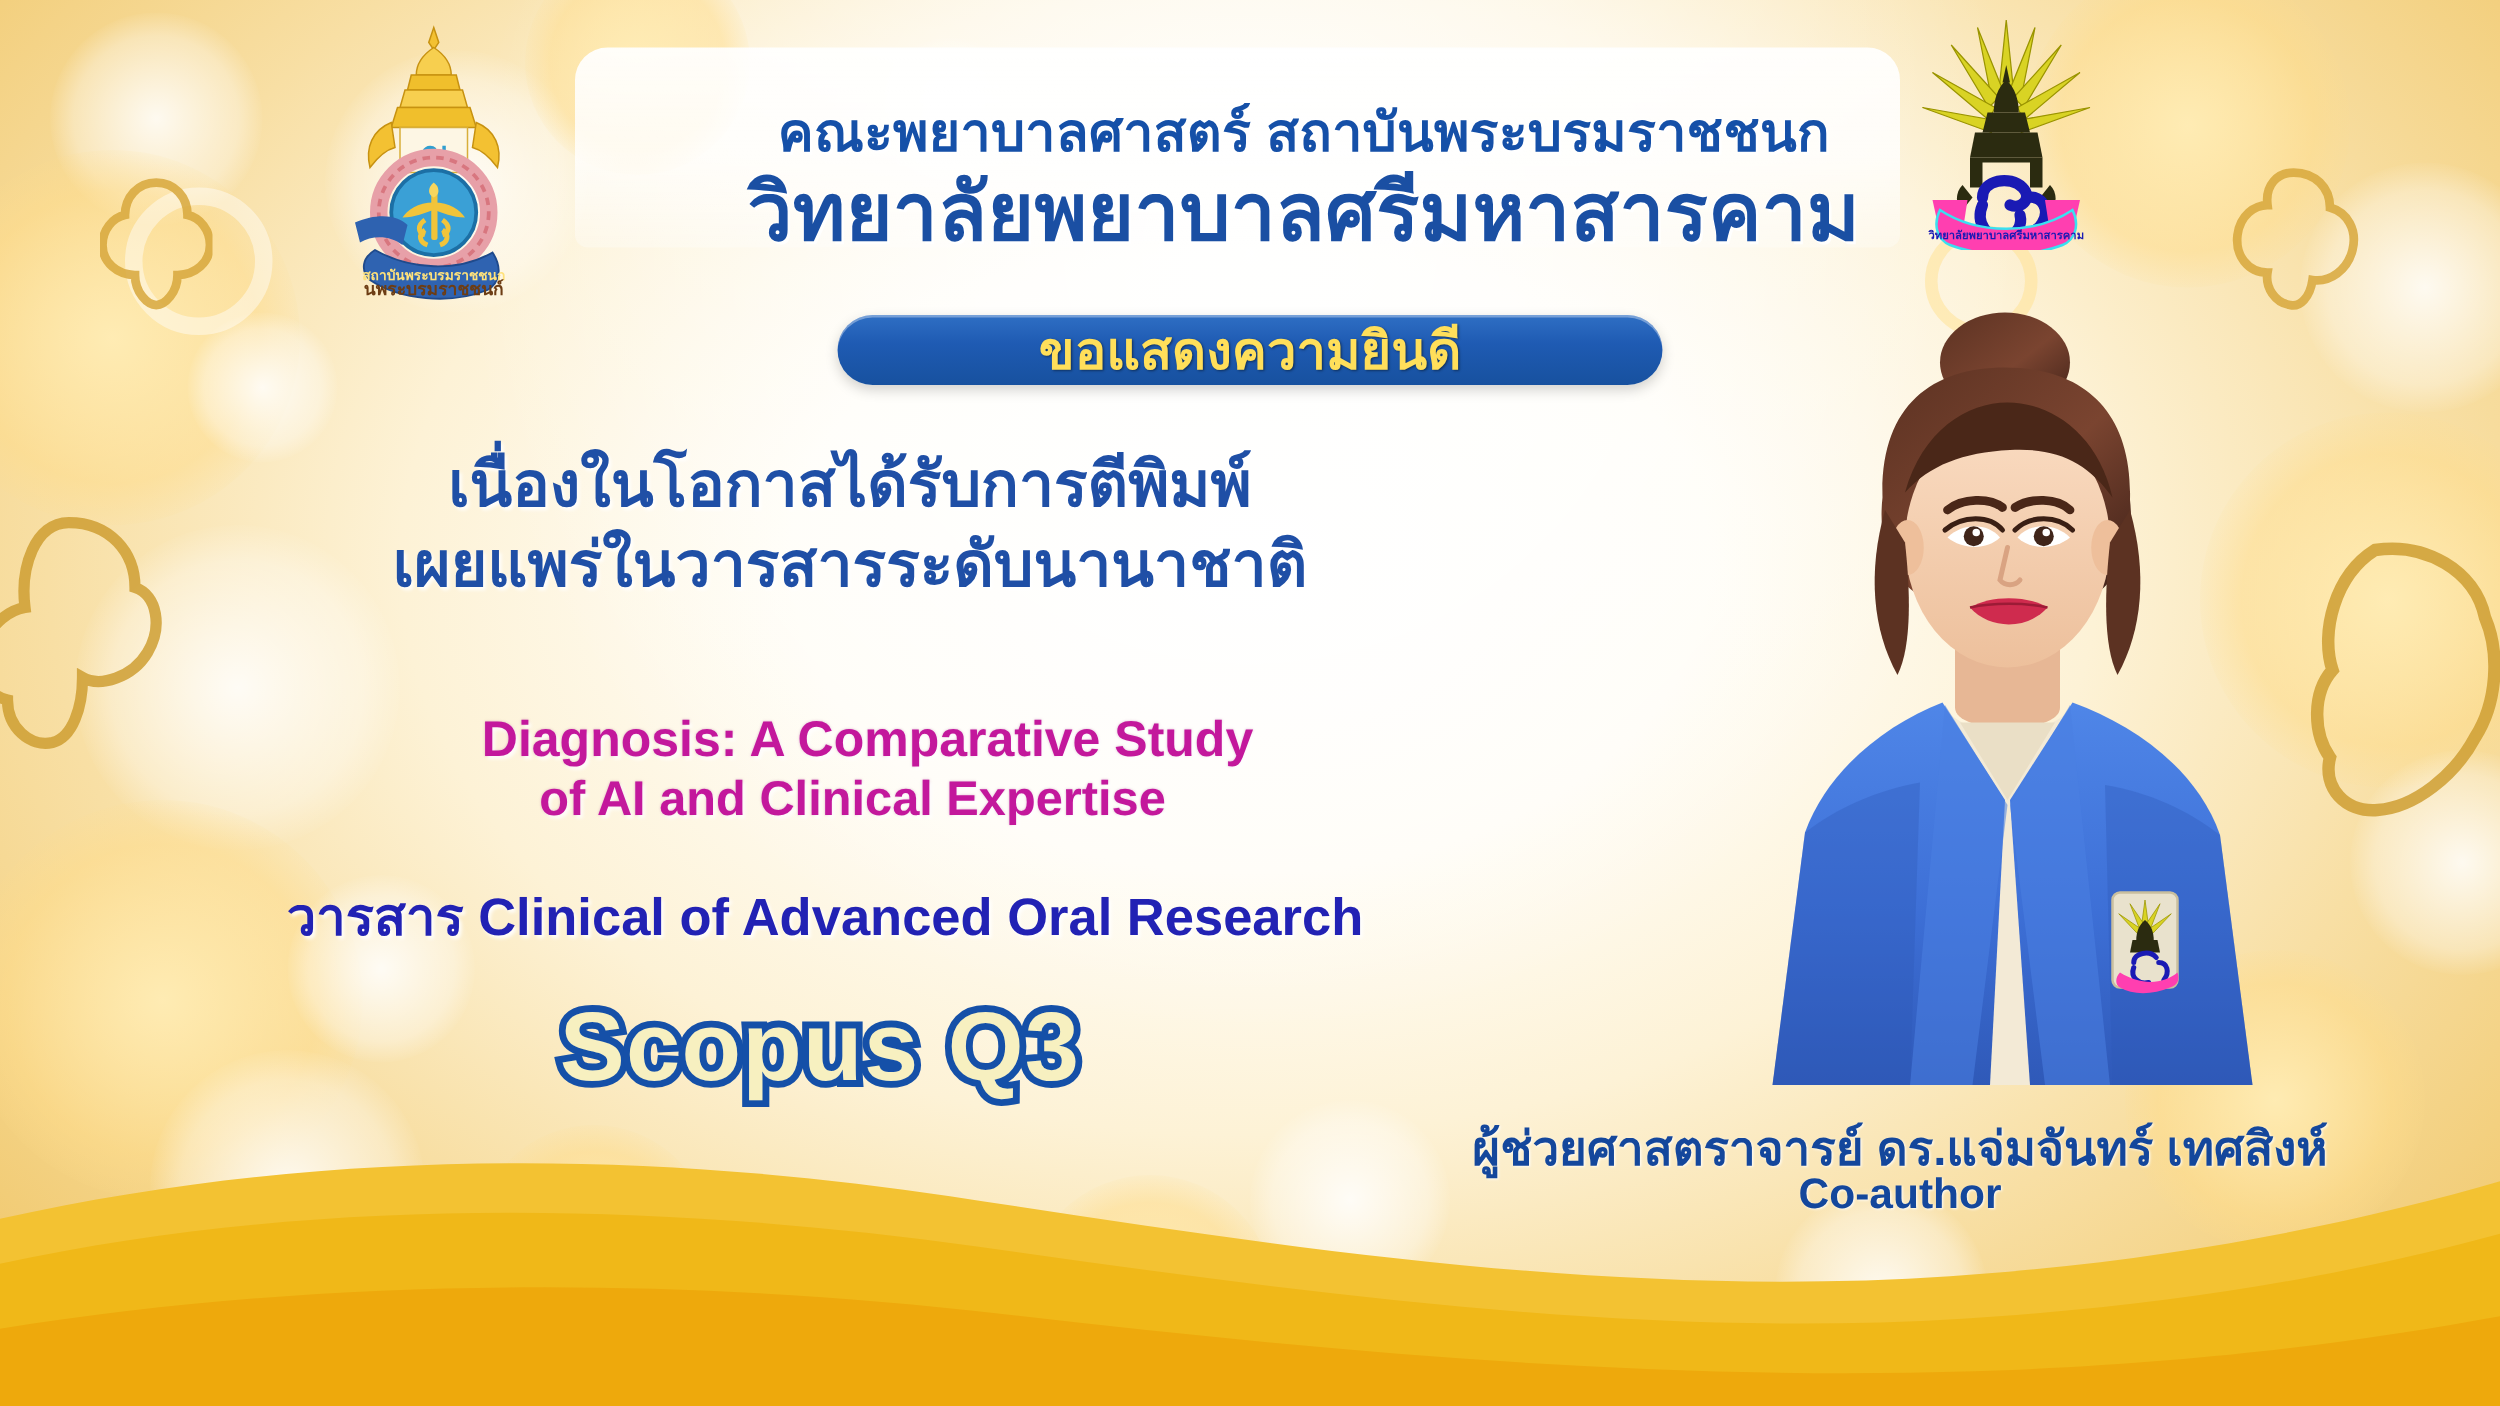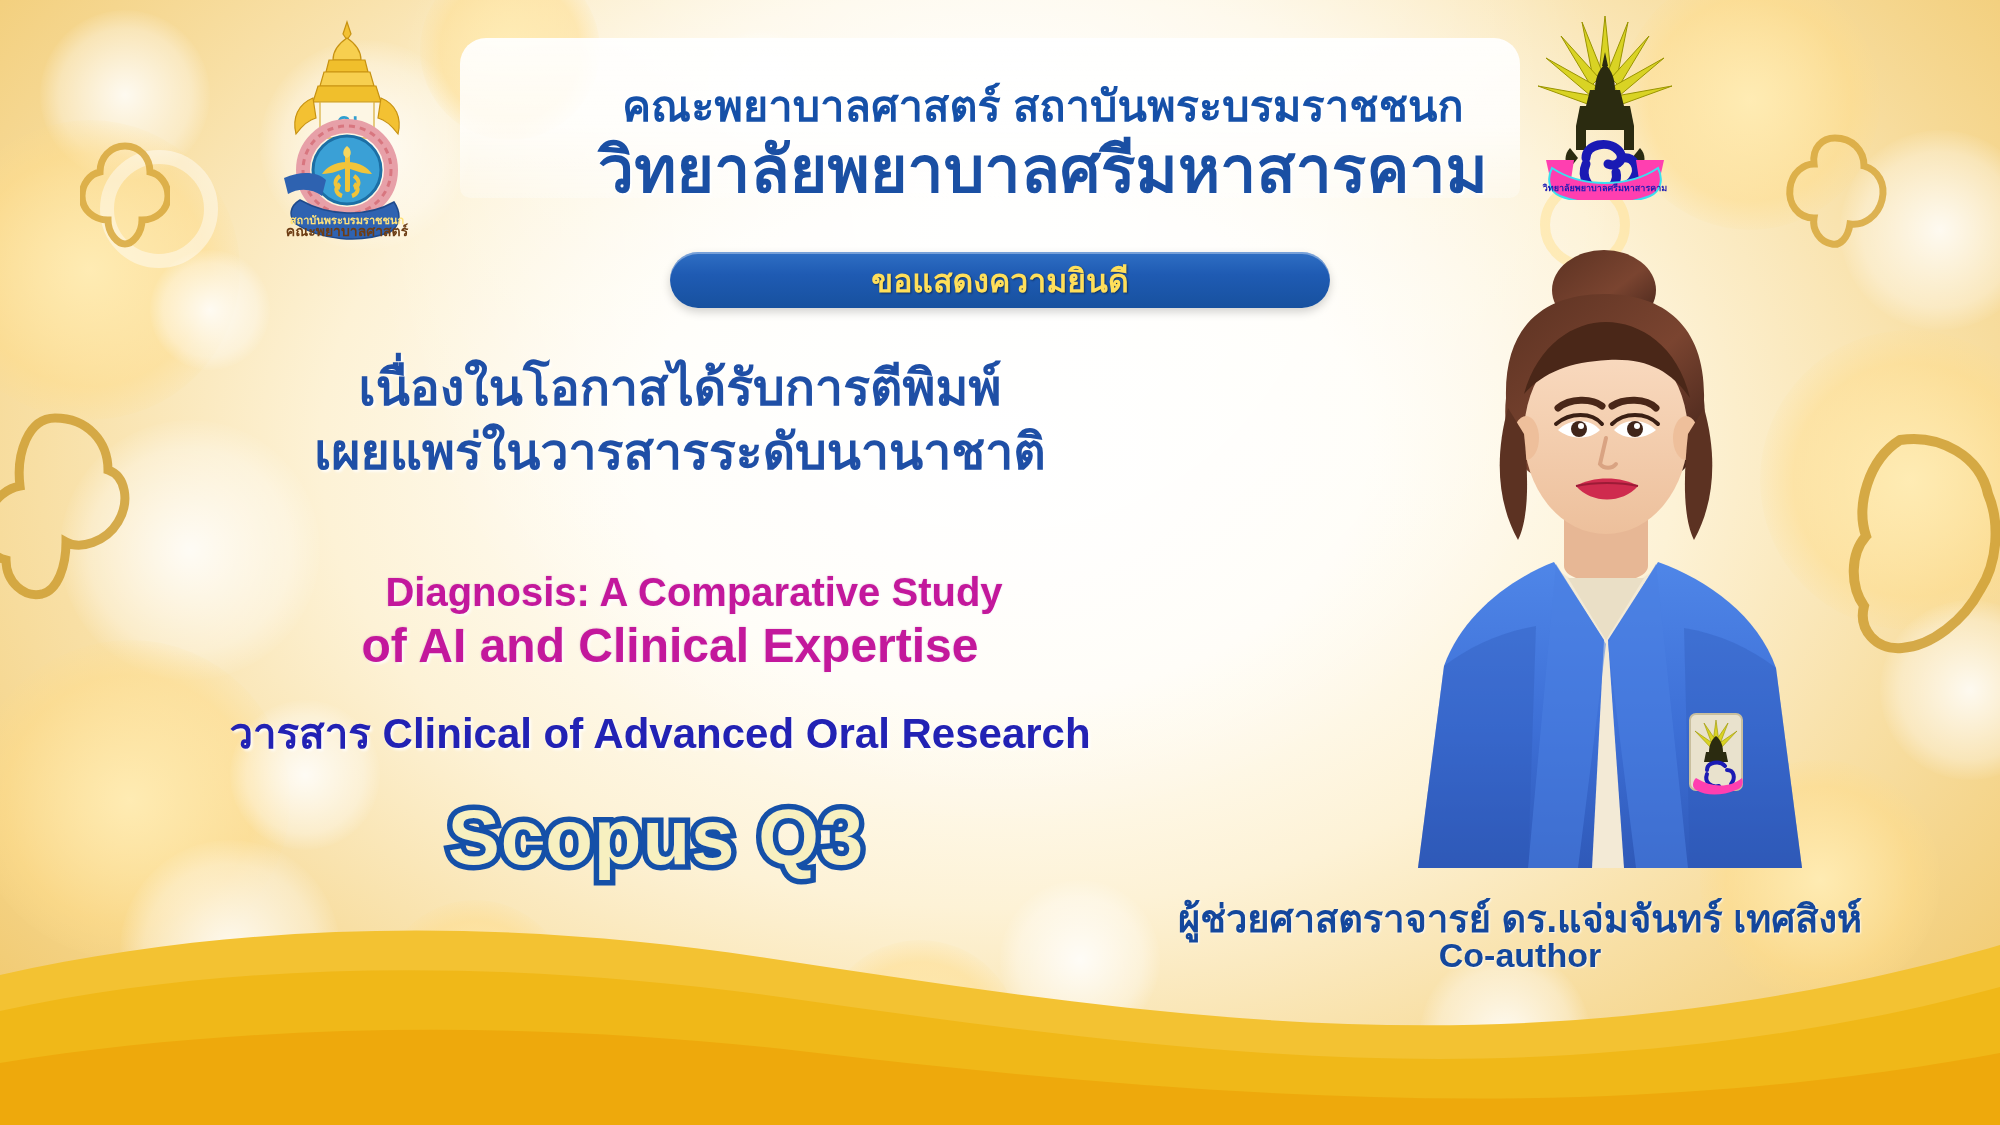--- a/index.html
+++ b/index.html
@@ -46,42 +46,42 @@
 
   
   #congrats-pill{
     position:absolute;left:670px;top:252px;width:660px;height:56px;
     border-radius:30px;
     background:linear-gradient(180deg,#2f6fc4 0%,#1f5bb3 40%,#17519f 100%);
     box-shadow:0 4px 10px rgba(0,0,0,.18), inset 0 2px 0 rgba(255,255,255,.35);
     display:flex;align-items:center;justify-content:center;
   }
   #congrats-text{
-    font-size:32px;font-weight:bold;color:#ffdf5a;
+    font-size:42px;font-weight:bold;color:#ffdf5a;
     text-shadow:1px 1px 2px rgba(0,0,0,.45);white-space:nowrap;
   }
 
   
   .body-line{
     position:absolute;width:1360px;left:0;text-align:center;
     color:#1f4fa6;font-weight:bold;white-space:nowrap;
     text-shadow:2px 2px 3px rgba(255,255,255,.9);
   }
   #occ1{top:348px;font-size:50px;}
   #occ2{top:412px;font-size:50px;}
 
   
   .art-line{
     position:absolute;width:1340px;left:0;text-align:center;
     color:#c3189c;font-weight:bold;white-space:nowrap;
     text-shadow:2px 2px 3px rgba(255,255,255,.9), 0 0 2px rgba(140,20,120,.35);
   }
   #art1{top:522px;font-size:40px;}
   #art2{top:570px;font-size:40px;padding-left:24px;}
-  #art3{top:618px;font-size:48px;}
+  #art3{top:618px;font-size:39px;padding-left:12px;}
 
   
   #journal{
     position:absolute;top:700px;left:0;width:1320px;text-align:center;
     color:#2222b4;font-weight:bold;font-size:42px;white-space:nowrap;
     text-shadow:2px 2px 3px rgba(255,255,255,.92);
   }
 
   
   #scopus-wrap{position:absolute;top:792px;left:0;width:1240px;text-align:center;padding-left:36px;}
@@ -188,21 +188,21 @@
       <path d="M85 128 C80 132 80 138 85 140 C90 138 90 132 85 128 Z" fill="#f7d65e"></path>
       <path d="M85 144 C72 144 64 150 60 156 C70 156 78 152 85 150 Z" fill="#f1c43a"></path>
       <path d="M85 144 C98 144 106 150 110 156 C100 156 92 152 85 150 Z" fill="#f1c43a"></path>
       <path d="M78 158 C72 162 72 168 78 170 M92 158 C98 162 98 168 92 170" stroke="#f1c43a" stroke-width="4" fill="none"></path>
       <path d="M78 166 C72 170 74 176 80 178 M92 166 C98 170 96 176 90 178" stroke="#f1c43a" stroke-width="4" fill="none"></path>
 
       <path d="M22 160 C40 152 56 154 64 162 L60 178 C50 170 36 170 26 176 Z" fill="#2e62b0"></path>
       <path d="M38 182 C66 198 104 200 132 184 C140 196 138 208 128 214 C98 226 58 222 34 206 C26 198 28 188 38 182 Z" fill="#2f63b1" stroke="#1f4a8c" stroke-width="1.5"></path>
       <text x="85" y="206" font-size="11" font-family="'DejaVu Sans',sans-serif" fill="#ffe27a" text-anchor="middle" font-weight="bold">สถาบันพระบรมราชชนก</text>
     </svg>
-    <div style="position:absolute;left:0;top:202px;width:170px;text-align:center;font-size:14px;font-weight:bold;color:#6d3d14;">คณะพยาบาลศาสตร์</div>
+    <div style="position:absolute;left:0;top:202px;width:170px;text-align:center;font-size:14px;font-weight:bold;color:#6d3d14;">นพระบรมราชชนก์</div>
   </div>
 
   <div class="logo" style="left:1530px;top:8px;width:150px;height:192px;">
     <svg width="150" height="192" viewBox="0 0 150 192">
       <g fill="#d9d324" stroke="#9a9400" stroke-width="1">
         <path d="M75 8 L81 66 L69 66 Z"></path>
         <path d="M52 14 L73 66 L63 70 Z"></path>
         <path d="M98 14 L77 66 L87 70 Z"></path>
         <path d="M31 28 L69 70 L61 78 Z"></path>
         <path d="M119 28 L81 70 L89 78 Z"></path>

